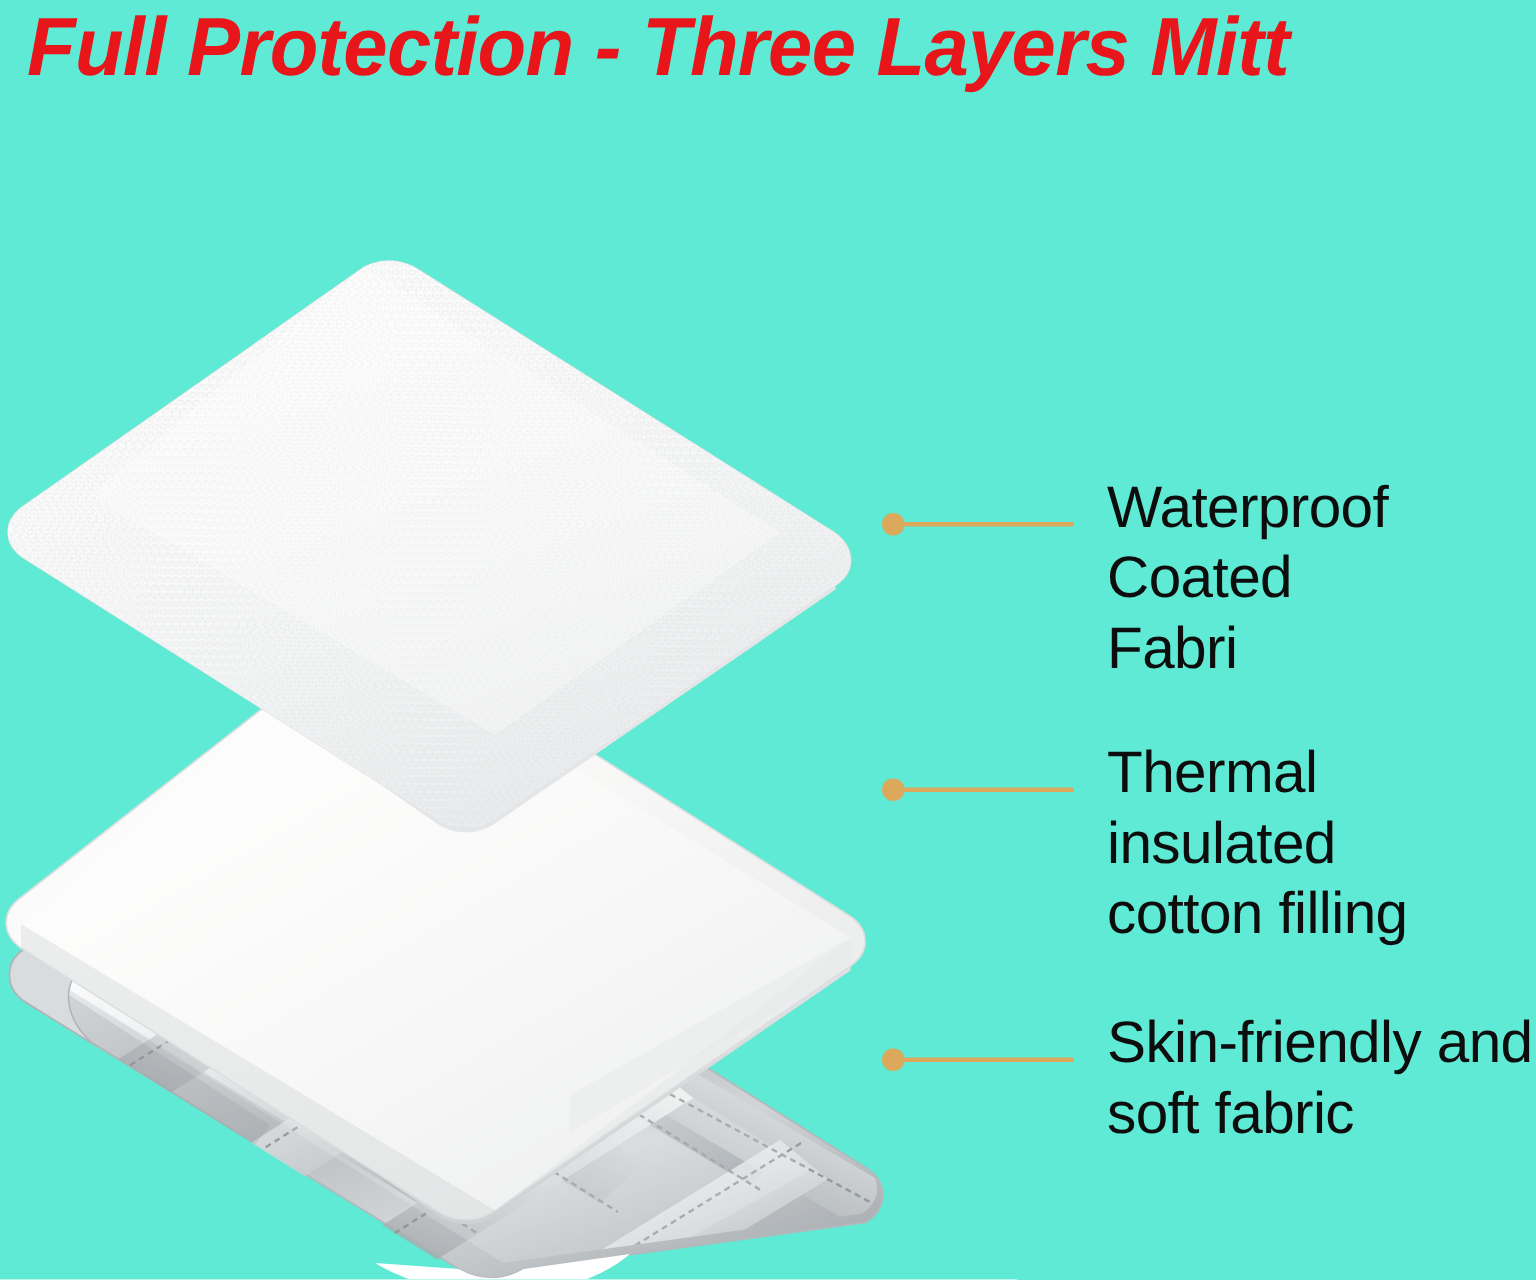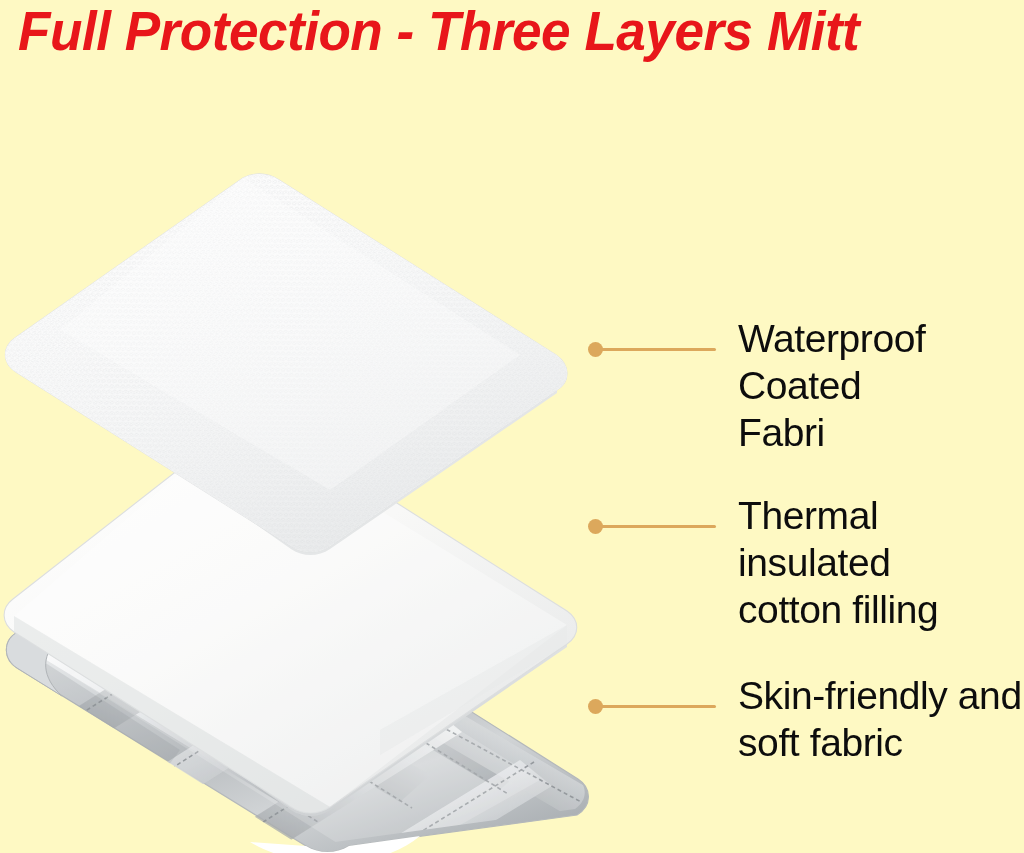--- a/index.html
+++ b/index.html
@@ -4,21 +4,21 @@
 <style>
   html, body {
     margin: 0;
     padding: 0;
     background: #ffffff;
   }
   #page {
     position: relative;
     width: 1024px;
     height: 853px;
-    background: #fef9c3;
+    background: #5eead4;
     overflow: hidden;
     font-family: "Liberation Sans", sans-serif;
   }
 
   
   #title {
     position: absolute;
     left: 18px;
     top: 2px;
     width: 990px;

